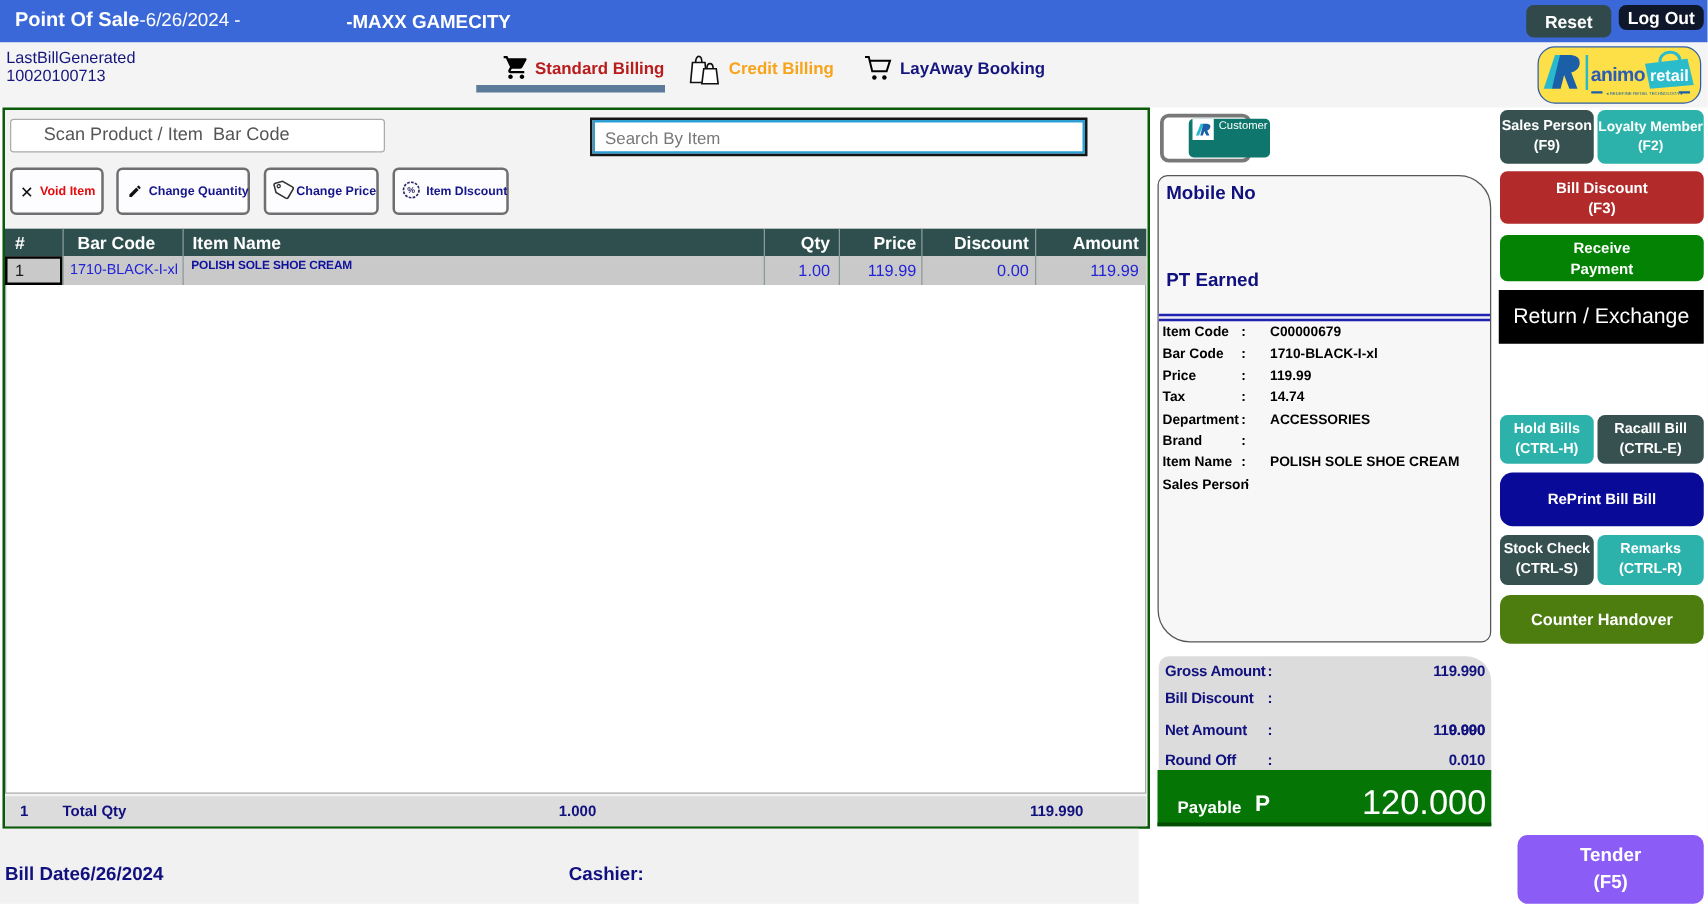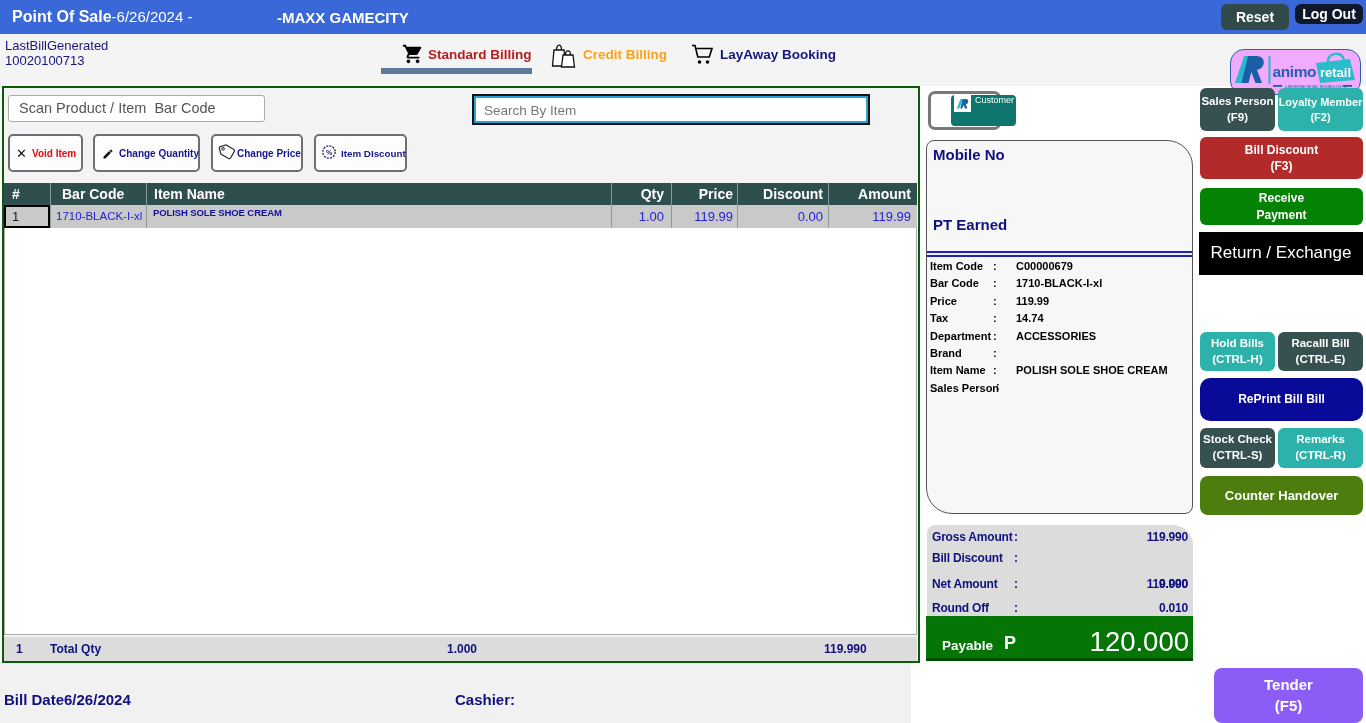--- a/index.html
+++ b/index.html
@@ -46,38 +46,38 @@
 
 <div class="abs" style="left:691px;top:42px;width:24px;height:25px;">
   <svg width="24" height="25" viewBox="0 0 24 24">
       <path fill="none" stroke="#000" stroke-width="1.6" d="M1 3h3l2.8 11.5h11.5l2.7-8.5H5.2"></path>
       <circle cx="8.5" cy="19.5" r="1.8" fill="#000"></circle>
       <circle cx="16.5" cy="19.5" r="1.8" fill="#000"></circle>
     </svg>
 </div>
 <div class="abs" style="left:720px;top:47px;color:#16167E;font-size:13.5px;font-weight:bold;">LayAway Booking</div>
 
-<div class="abs" style="left:1230px;top:37px;width:131px;height:46px;border:1.5px solid #2F5FA8;border-radius:14px;background:#f0abfc;overflow:hidden;margin-top:12px;">
+<div class="abs" style="left:1230px;top:37px;width:131px;height:46px;border:1.5px solid #2F5FA8;border-radius:14px;background:#fde047;overflow:hidden;">
   <svg width="128" height="43" viewBox="0 0 128 43">
     <path d="M97 12 C96 2 112 1 113 10" fill="none" stroke="#2BBCCB" stroke-width="2.4"></path>
     <path d="M85 13 L119 9 L124 30 L89 33 Z" fill="#2BBCCB"></path>
     <polygon points="4,33 13,6 19.5,6 10.5,33" fill="#29B9CE"></polygon>
     <path d="M10.5 33 L17 6 L26 6 Q33.5 7 32.8 13 Q32 18.5 26 20 L31 33 L24.5 33 L20.3 22 L17.5 33 Z" fill="#1B5FA8"></path>
     <rect x="37.5" y="6" width="2" height="28" fill="#29B9CE"></rect>
     <text x="41.5" y="26.5" font-family="Liberation Sans,sans-serif" font-size="15.5" font-weight="bold" fill="#2A5CB8" letter-spacing="-0.4">animo</text>
     <text x="89" y="26.5" font-family="Liberation Sans,sans-serif" font-size="13" font-weight="bold" fill="#fff">retail</text>
     <rect x="42" y="35" width="9" height="1.8" fill="#1B5FA8"></rect>
     <rect x="112" y="35" width="9" height="1.8" fill="#1B5FA8"></rect>
     <text x="54" y="37.8" font-family="Liberation Sans,sans-serif" font-size="3.5" fill="#1B5FA8">◂ REDEFINE RETAIL TECHNOLOGY ▸</text>
   </svg>
 </div>
 
 <div class="abs" style="left:2px;top:86px;width:918px;height:577px;border:2px solid #0A5A0A;background:#F3F3F3;"></div>
 
-<div class="abs" style="left:8px;top:95px;width:257px;height:27px;background:#fff;border:1px solid #ABABAB;border-radius:3px;color:#555;font-size:14.5px;line-height:25px;padding-left:10px;">Scan Product / Item&nbsp; Bar Code</div>
+<div class="abs" style="left:8px;top:95px;width:300px;height:27px;background:#fff;border:1px solid #ABABAB;border-radius:3px;color:#555;font-size:14.5px;line-height:25px;padding-left:26px;">Scan Product / Item&nbsp; Bar Code</div>
 
 <div class="abs" style="left:472px;top:94px;width:398px;height:31px;background:#fff;border:2px solid #141414;box-shadow:inset 0 0 0 2px #2E9FD4;color:#777;font-size:13.5px;line-height:29px;padding-left:10px;">Search By Item</div>
 
 <div class="abs" style="left:8px;top:134px;width:75px;height:38px;background:#FDFDFF;border:2px solid #6F6F6F;border-radius:5px;"></div>
 <div class="abs" style="left:16px;top:146px;font-size:13px;color:#111;">✕</div>
 <div class="abs" style="left:32px;top:148px;color:#E30B0B;font-size:10px;font-weight:bold;">Void Item</div>
 
 <div class="abs" style="left:93px;top:134px;width:107px;height:38px;background:#FDFDFF;border:2px solid #6F6F6F;border-radius:5px;"></div>
 <div class="abs" style="left:102px;top:146px;width:12px;height:12px;"><svg width="12" height="12" viewBox="0 0 24 24">
       <path fill="#111" d="M3 17.25V21h3.75L17.81 9.94l-3.75-3.75L3 17.25zM20.71 7.04c.39-.39.39-1.02 0-1.41l-2.34-2.34c-.39-.39-1.02-.39-1.41 0l-1.83 1.83 3.75 3.75 1.83-1.83z"></path>

